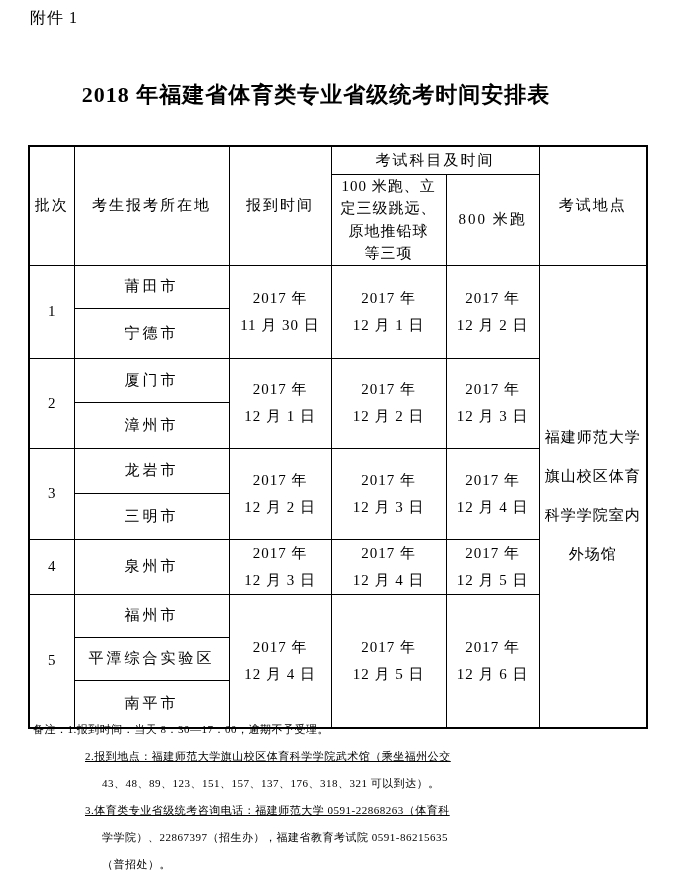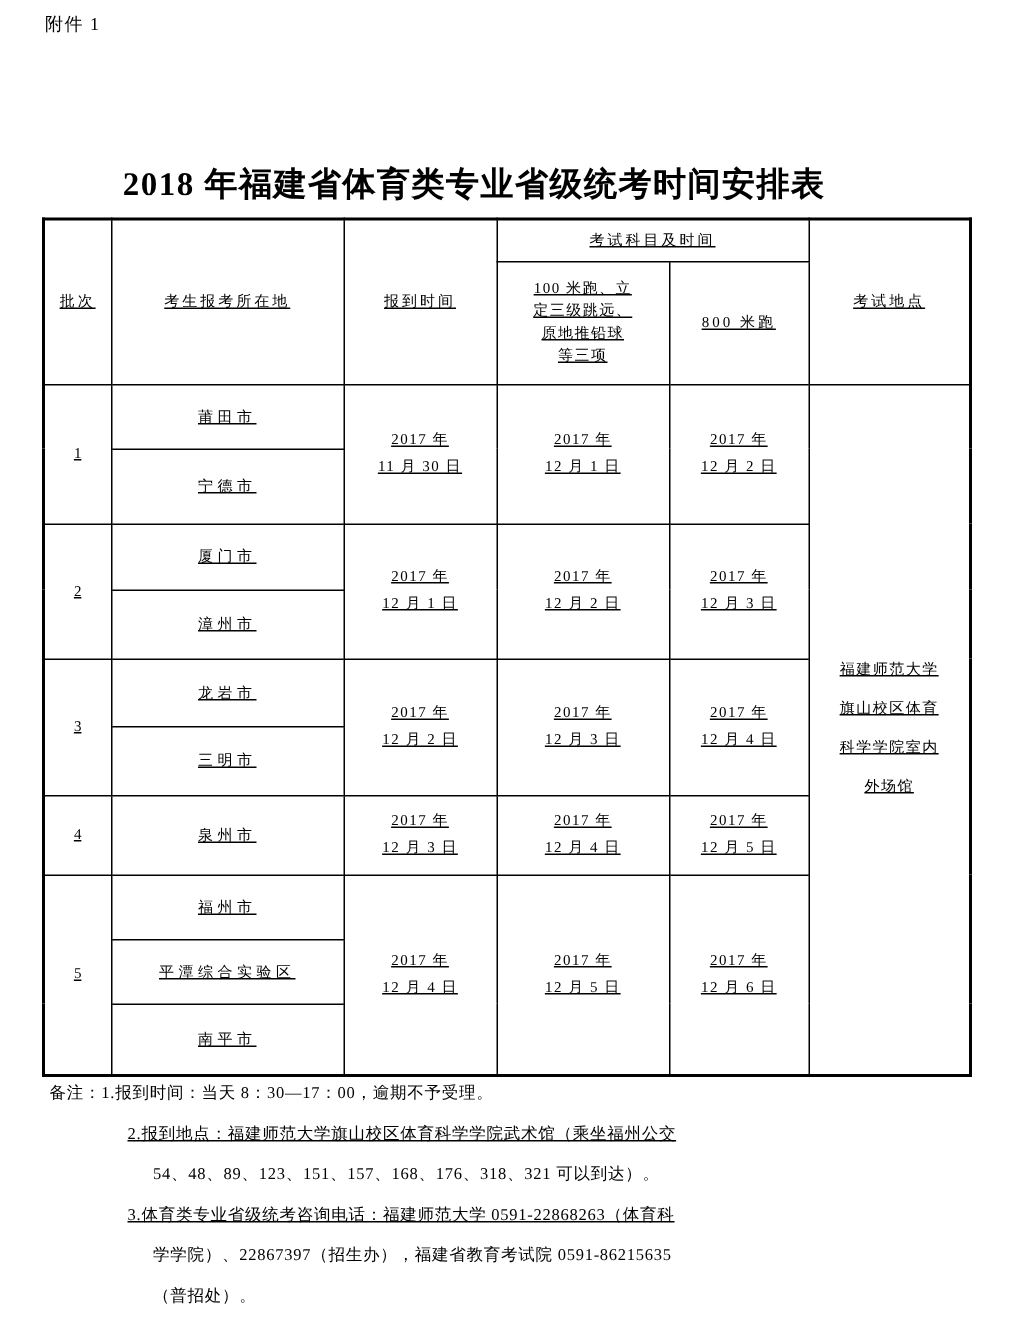--- a/index.html
+++ b/index.html
@@ -2,34 +2,34 @@
 <html><head>
 <meta charset="utf-8">
 <style>
   html,body{margin:0;padding:0;}
   body{
     width:676px;height:891px;position:relative;background:#ffffff;
     font-family:"Liberation Serif","DejaVu Serif",serif;color:#000;
     overflow:hidden;
   }
   .attachment{
-    position:absolute;left:30px;top:8px;font-size:12px;letter-spacing:1px;
+    position:absolute;left:30px;top:8px;font-size:16px;letter-spacing:1px;
   }
   .doc-title{
     position:absolute;left:0;top:80px;width:632px;text-align:center;
-    font-size:22px;font-weight:bold;letter-spacing:1px;margin-top:28px;
+    font-size:22px;font-weight:bold;letter-spacing:1px;
   }
   table.sched{
     position:absolute;left:28px;top:145px;width:618px;
     border-collapse:collapse;table-layout:fixed;
     border:2px solid #000;
   }
   table.sched td{
     border:1px solid #000;text-align:center;vertical-align:middle;
-    font-size:10px;padding:0;overflow:hidden;text-decoration:underline;
+    font-size:15px;padding:0;overflow:hidden;
   }
   tr.rh1{height:28px}
   tr.rh2{height:82px}
   tr.r1a{height:43px} tr.r1b{height:50px}
   tr.r2a{height:44px} tr.r2b{height:46px}
   tr.r3a{height:45px} tr.r3b{height:46px}
   tr.r4{height:53px}
   tr.r5a{height:43px} tr.r5b{height:43px} tr.r5c{height:48px}
   td.hdr{letter-spacing:2px;}
   td.subj{
@@ -157,17 +157,17 @@
     </tr>
     <tr class="r5c">
       <td class="city">南平市</td>
     </tr>
   </tbody>
 </table>
 
 <div class="notes">
   <div class="note-line ind-0">备注：1.报到时间：当天 8：30—17：00，逾期不予受理。</div>
   <div class="note-line ind-1">2.报到地点：福建师范大学旗山校区体育科学学院武术馆（乘坐福州公交</div>
-  <div class="note-line ind-2">54、48、89、123、151、157、168、176、318、321 可以到达）。</div>
+  <div class="note-line ind-2">43、48、89、123、151、157、137、176、318、321 可以到达）。</div>
   <div class="note-line ind-1">3.体育类专业省级统考咨询电话：福建师范大学 0591-22868263（体育科</div>
   <div class="note-line ind-2">学学院）、22867397（招生办），福建省教育考试院 0591-86215635</div>
   <div class="note-line ind-2">（普招处）。</div>
 </div>
 
 </body></html>

